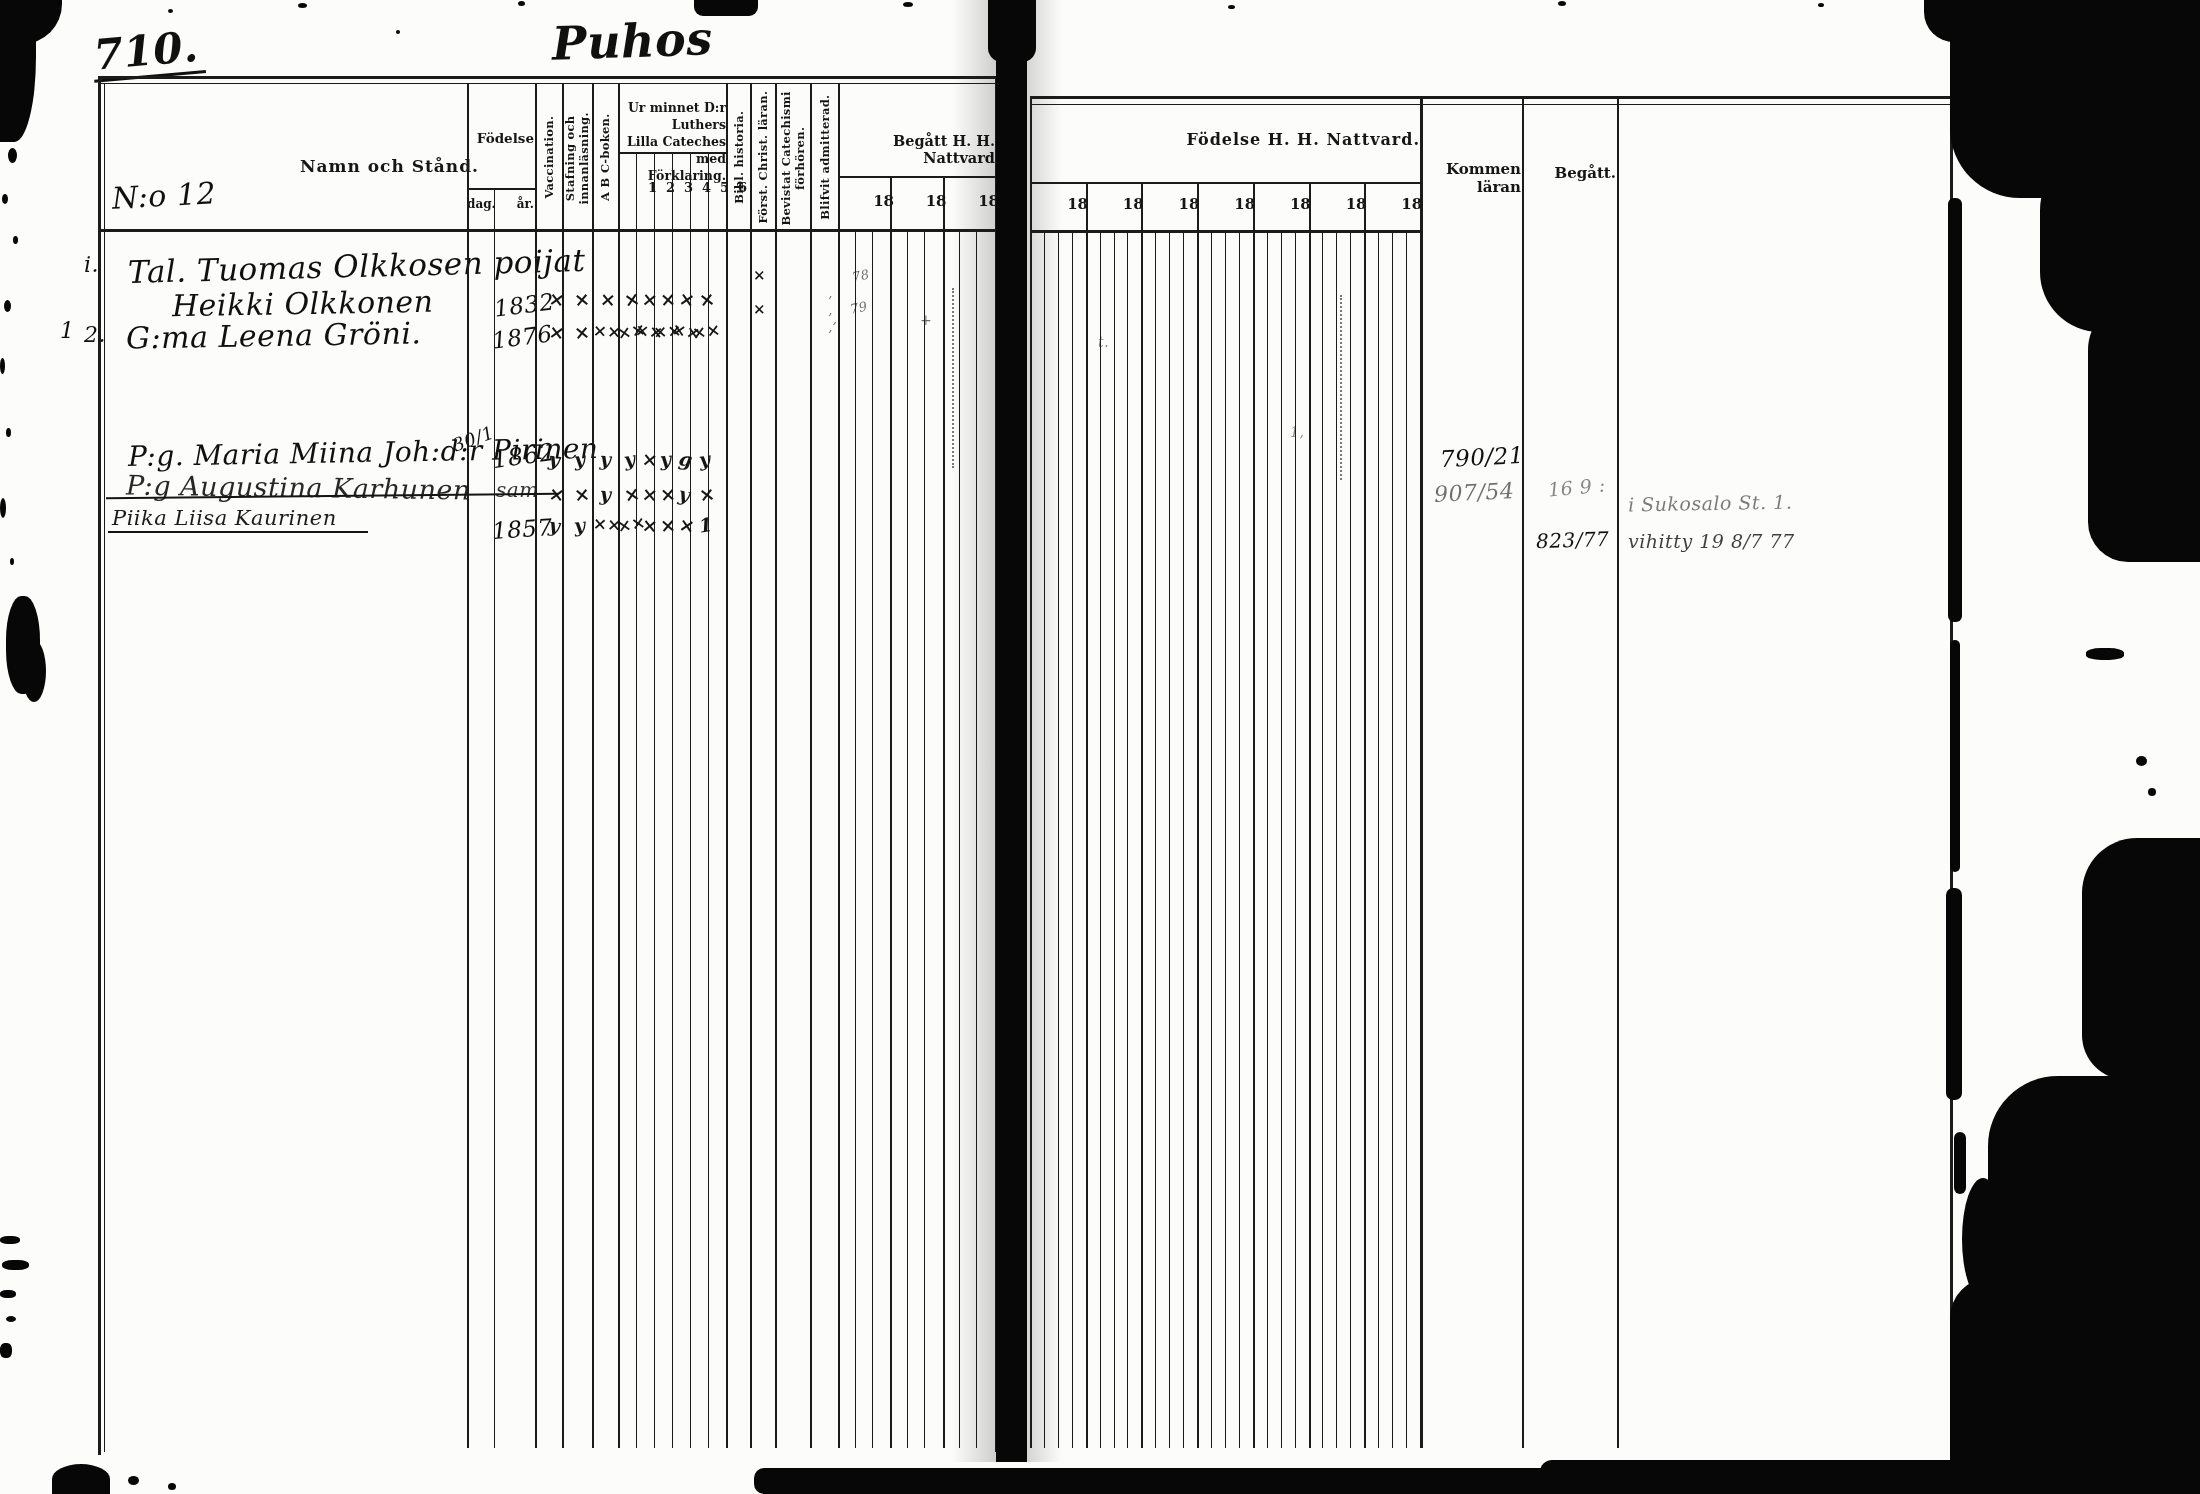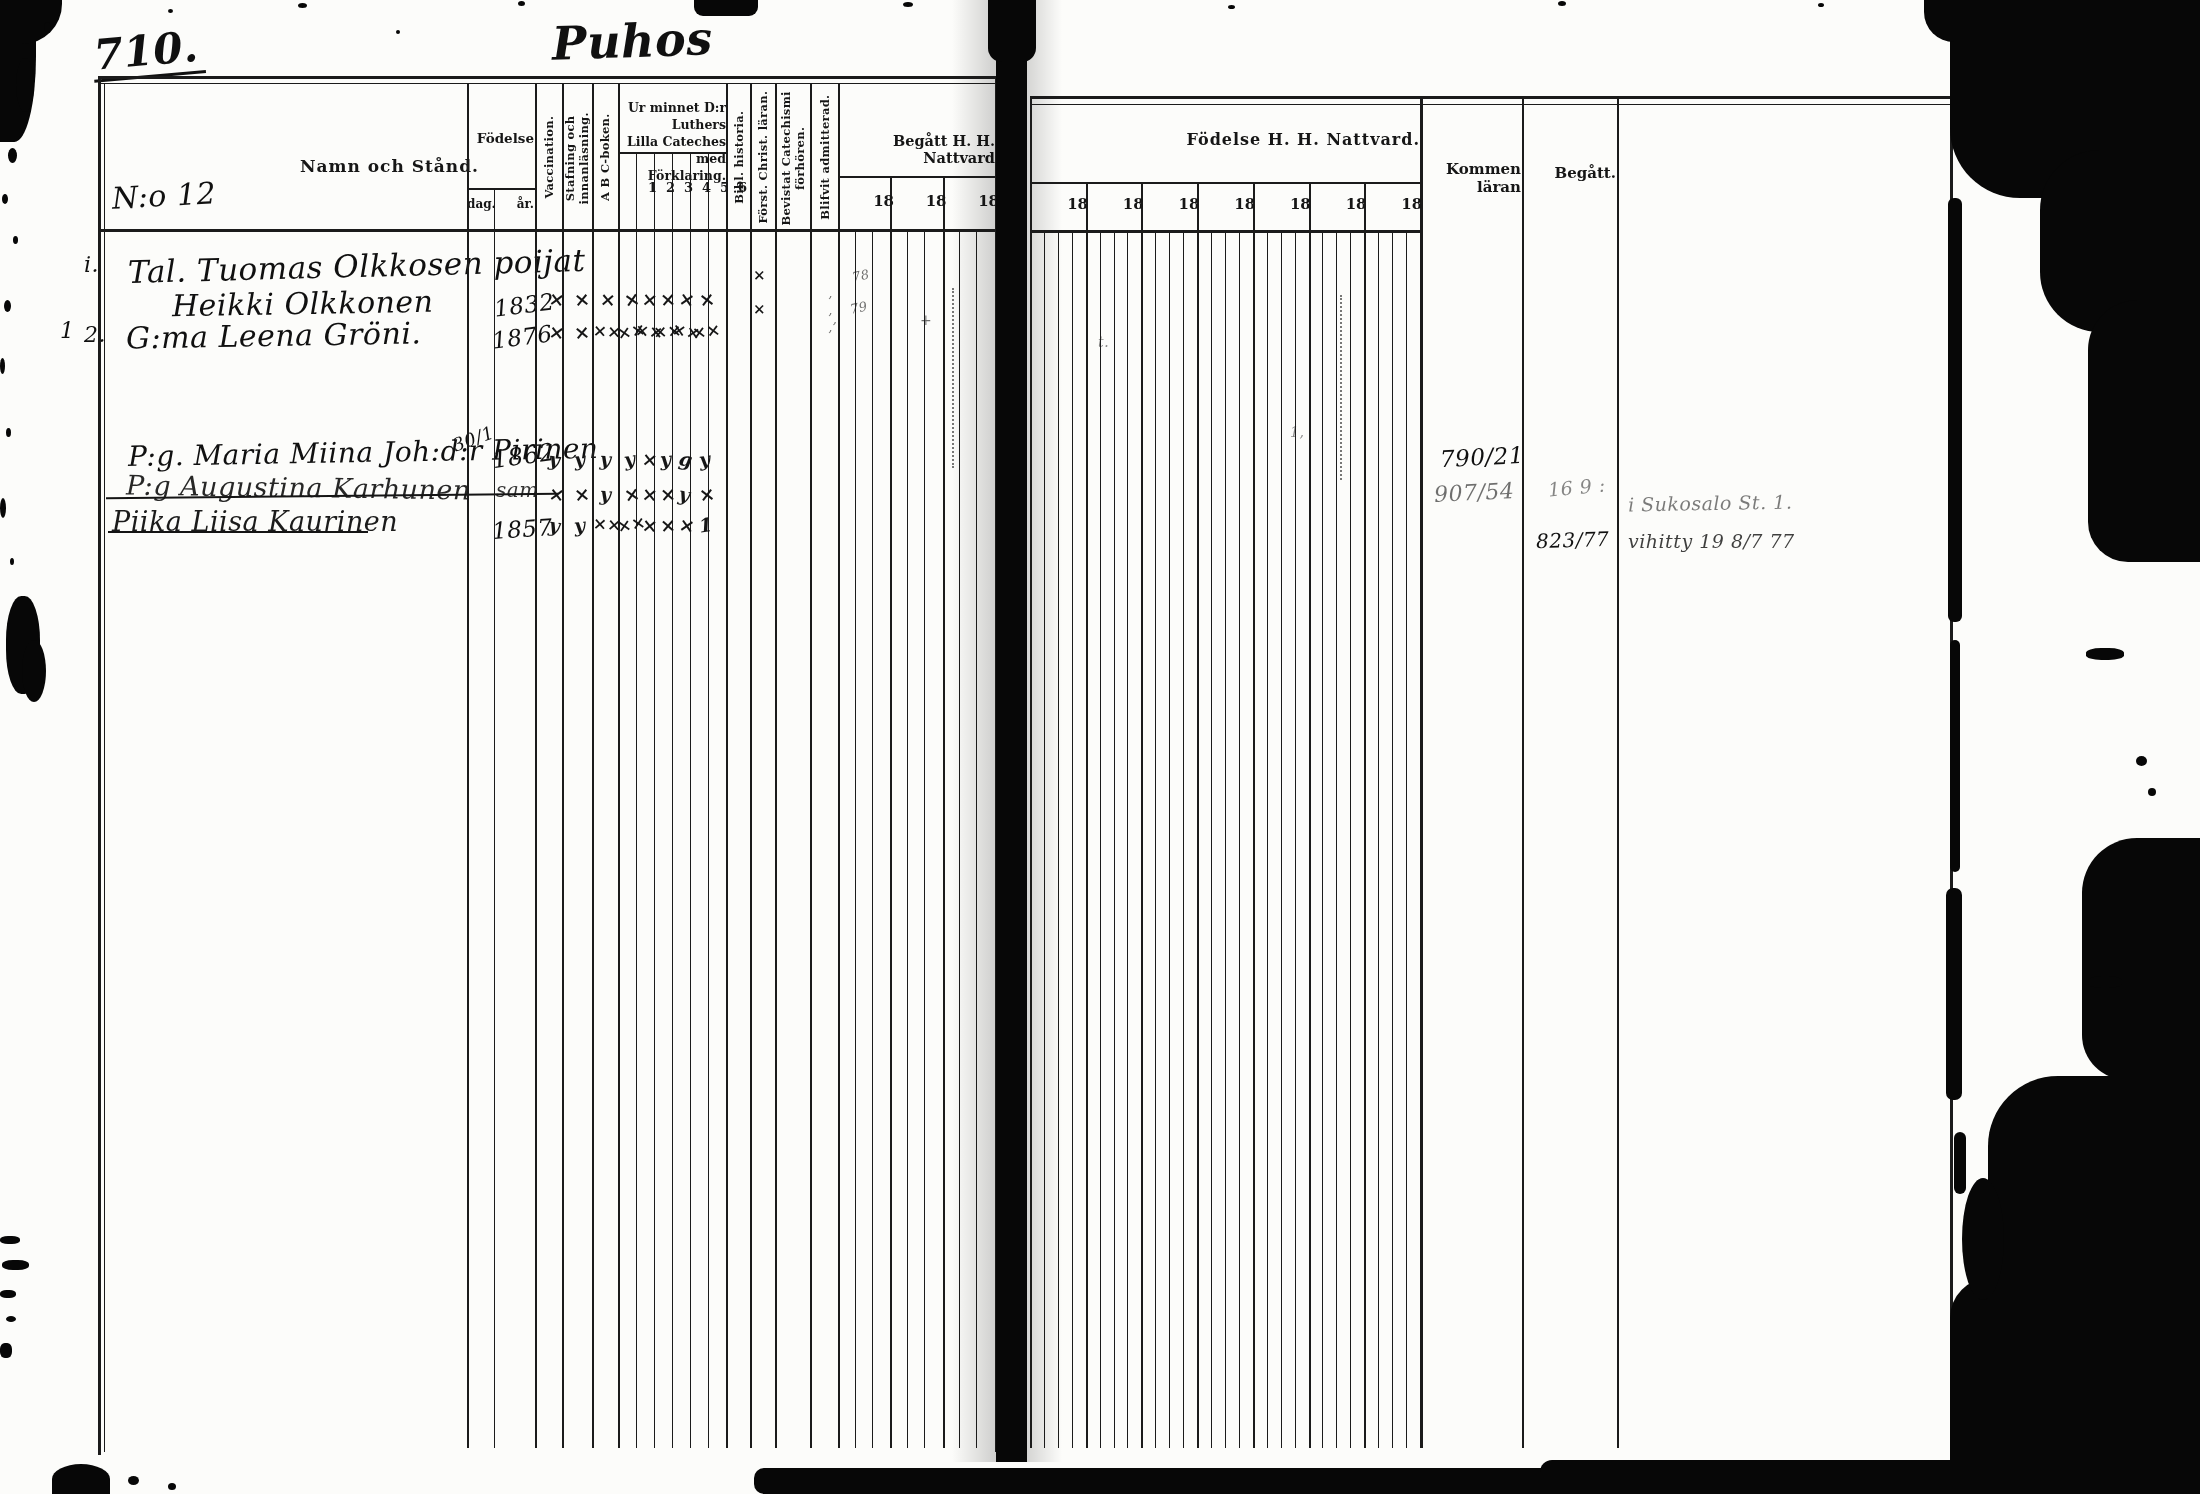--- a/index.html
+++ b/index.html
@@ -68,21 +68,21 @@
   <div class="hw" style="left:492px;top:324px;font-size:23px;transform:rotate(-7deg);">1876</div>
 
   <div class="hw" style="left:128px;top:436px;font-size:28px;transform:rotate(-1deg);">P:g. Maria Miina Joh:d:r Pirinen</div>
   <div class="hw" style="left:452px;top:428px;font-size:18px;transform:rotate(-20deg);">30/1</div>
   <div class="hw" style="left:492px;top:442px;font-size:24px;transform:rotate(-8deg);">1862</div>
 
   <div class="hw" style="left:126px;top:472px;font-size:27px;transform:rotate(0.8deg);opacity:.9;">P:g Augustina Karhunen</div>
   <div class="hw" style="left:496px;top:478px;font-size:20px;opacity:.85;">sam</div>
   <div class="strike" style="left:106px;top:495px;width:452px;transform:rotate(-0.6deg);"></div>
 
-  <div class="hw" style="left:112px;top:506px;font-size:27px;opacity:.95;">Piika Liisa Kaurinen</div>
+  <div class="hw" style="left:112px;top:506px;font-size:21px;opacity:.95;">Piika Liisa Kaurinen</div>
   <div class="hw" style="left:492px;top:516px;font-size:23px;transform:rotate(-4deg);">1857</div>
   <div class="strike" style="left:108px;top:531px;width:260px;"></div>
 
   <div></div>
   <div></div>
   <div></div>
   <div></div>
   <div></div>
 
   <div class="mk" style="left:753px;top:266px;font-size:15px;">×</div>

